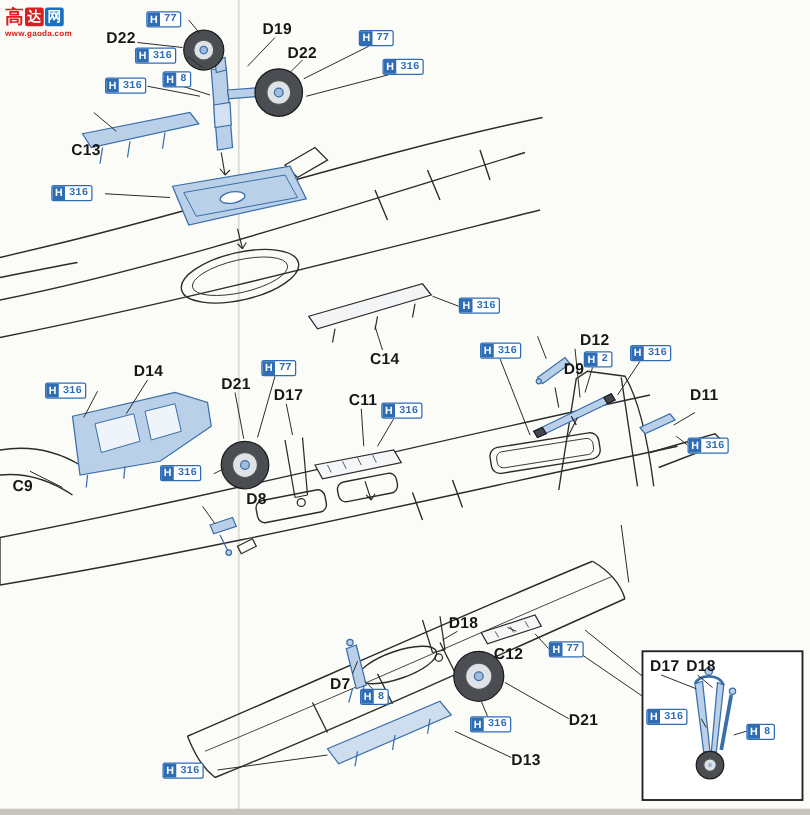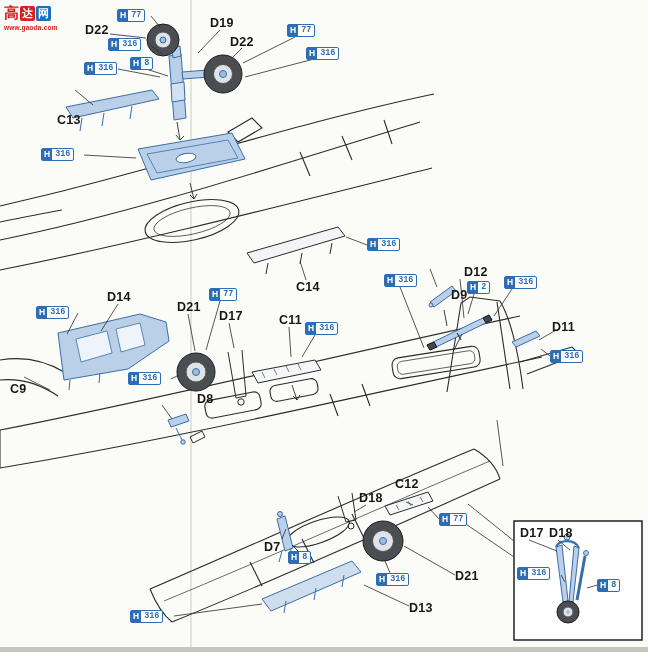--- a/index.html
+++ b/index.html
@@ -249,29 +249,29 @@
       <div class="plabel" style="left: 177px; top: 300px;">D21</div>
 
       <div class="plabel" style="left: 219px; top: 309px;">D17</div>
 
       <div class="plabel" style="left: 279px; top: 313px;">C11</div>
 
       <div class="plabel" style="left: 420px; top: 265px; margin-left: 44px;">D12</div>
 
       <div class="plabel" style="left: 451px; top: 265px; margin-top: 23px;">D9</div>
 
-      <div class="plabel" style="left: 552px; top: 320px;">D11</div>
+      <div class="plabel" style="left: 552px; top: 309px;">D11</div>
 
       <div class="plabel" style="left: 10px; top: 354px; margin-top: 28px;">C9</div>
 
       <div class="plabel" style="left: 151px; top: 392px; padding-left: 46px;">D8</div>
 
       <div class="plabel" style="left: 359px; top: 491px;">D18</div>
 
-      <div class="plabel" style="left: 395px; top: 477px;">C12</div>
+      <div class="plabel" style="left: 395px; top: 516px;">C12</div>
 
       <div class="plabel" style="left: 264px; top: 540px;">D7</div>
 
       <div class="plabel" style="left: 455px; top: 569px;">D21</div>
 
       <div class="plabel" style="left: 409px; top: 601px; text-align: center;">D13</div>
 
       <div class="plabel" style="left: 520px; top: 526px;">D17</div>
 
       <div class="plabel" style="left: 549px; top: 526px;">D18</div>

